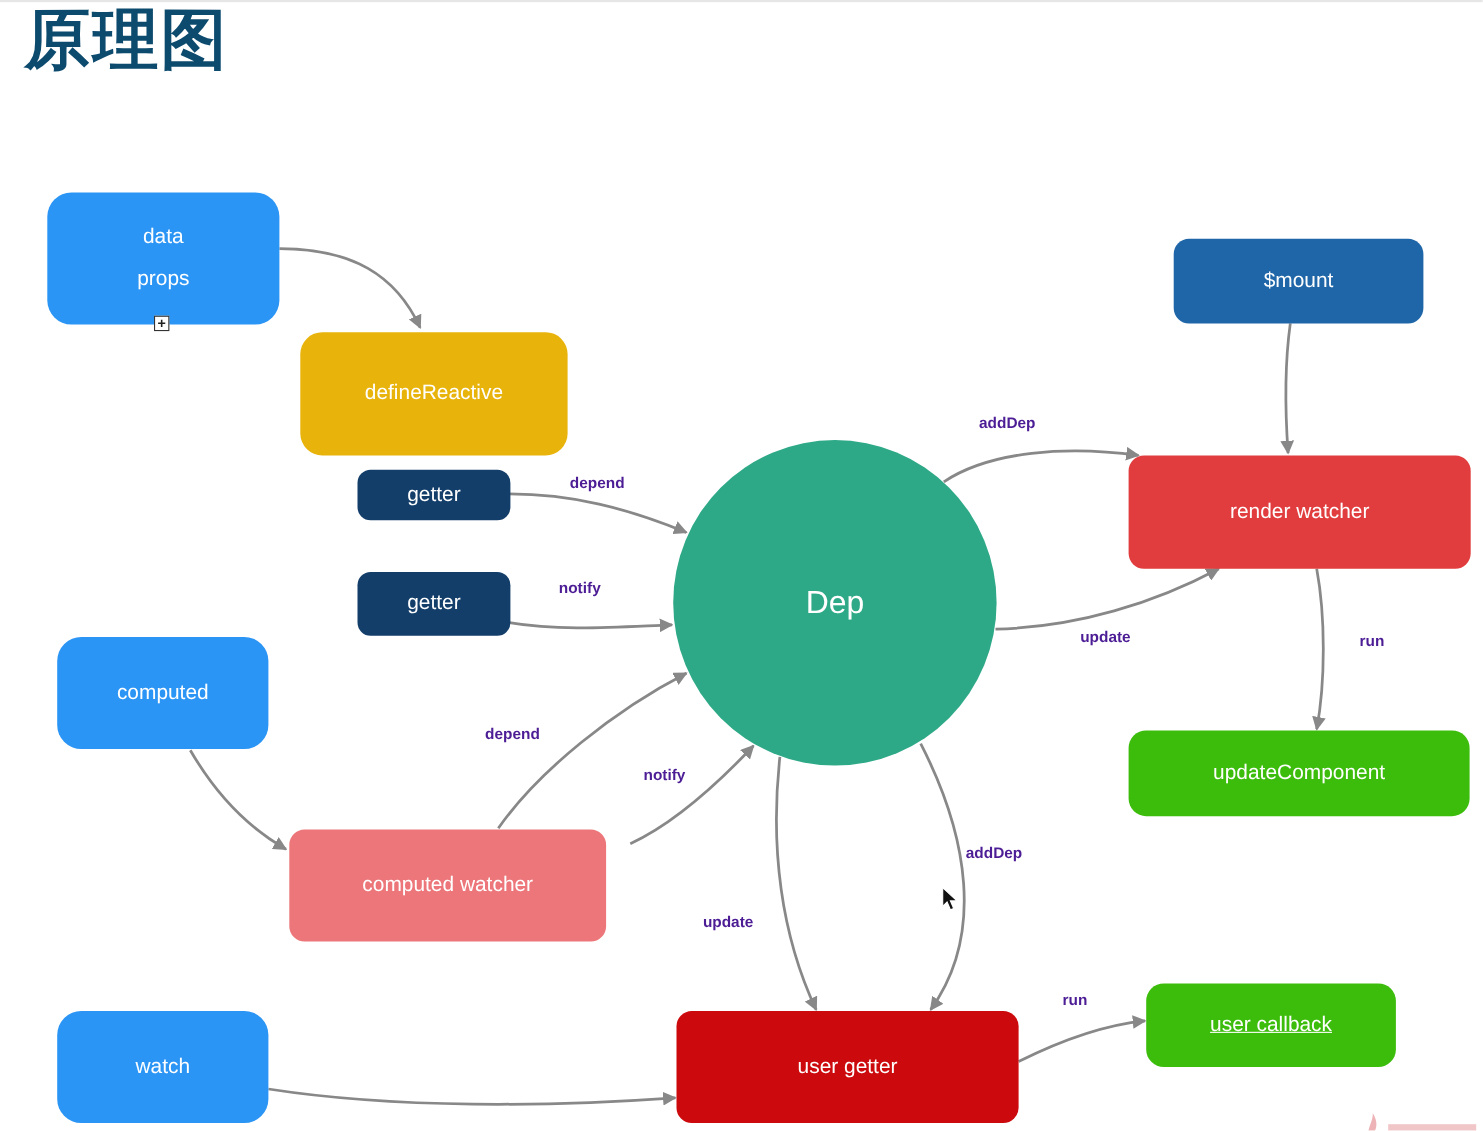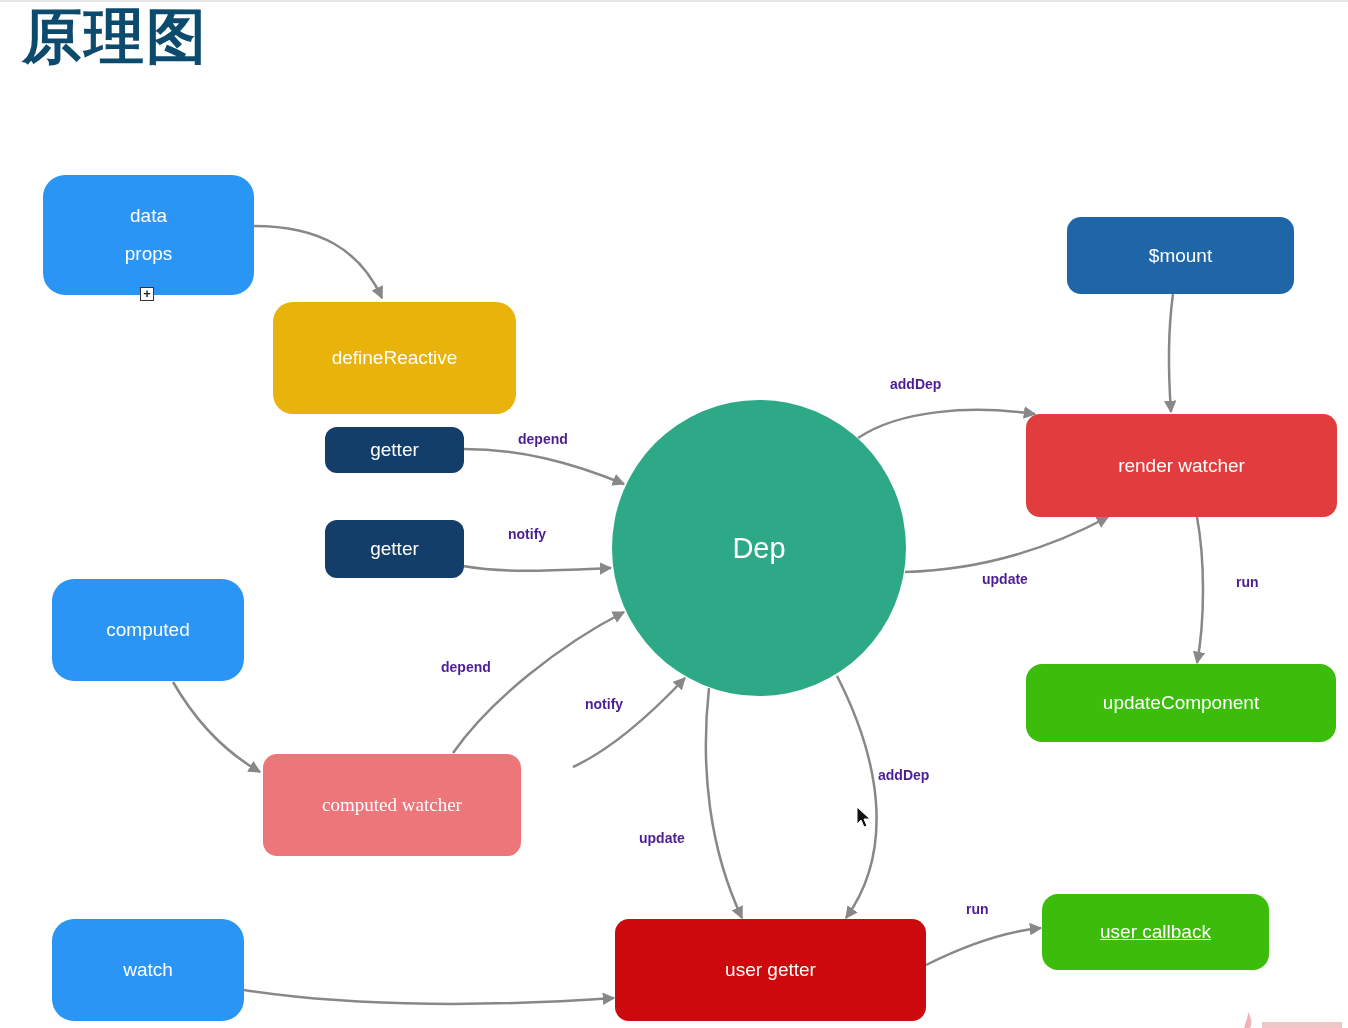--- a/index.html
+++ b/index.html
@@ -91,21 +91,21 @@
   <span>getter</span>
 </div>
 <div class="node navy" style="left:325px;top:520px;width:139px;height:58px;">
   <span>getter</span>
 </div>
 
 <div class="node blue" style="left:52px;top:579px;width:192px;height:102px;">
   <span>computed</span>
 </div>
 
-<div class="node pink" style="left:263px;top:754px;width:258px;height:102px;font-family:Liberation Serif, serif;">
+<div class="node pink" style="left:263px;top:754px;width:288px;height:102px;">
   <span>computed watcher</span>
 </div>
 
 <div class="node blue" style="left:52px;top:919px;width:192px;height:102px;">
   <span>watch</span>
 </div>
 
 <div class="dep">
   <span>Dep</span>
 </div>

